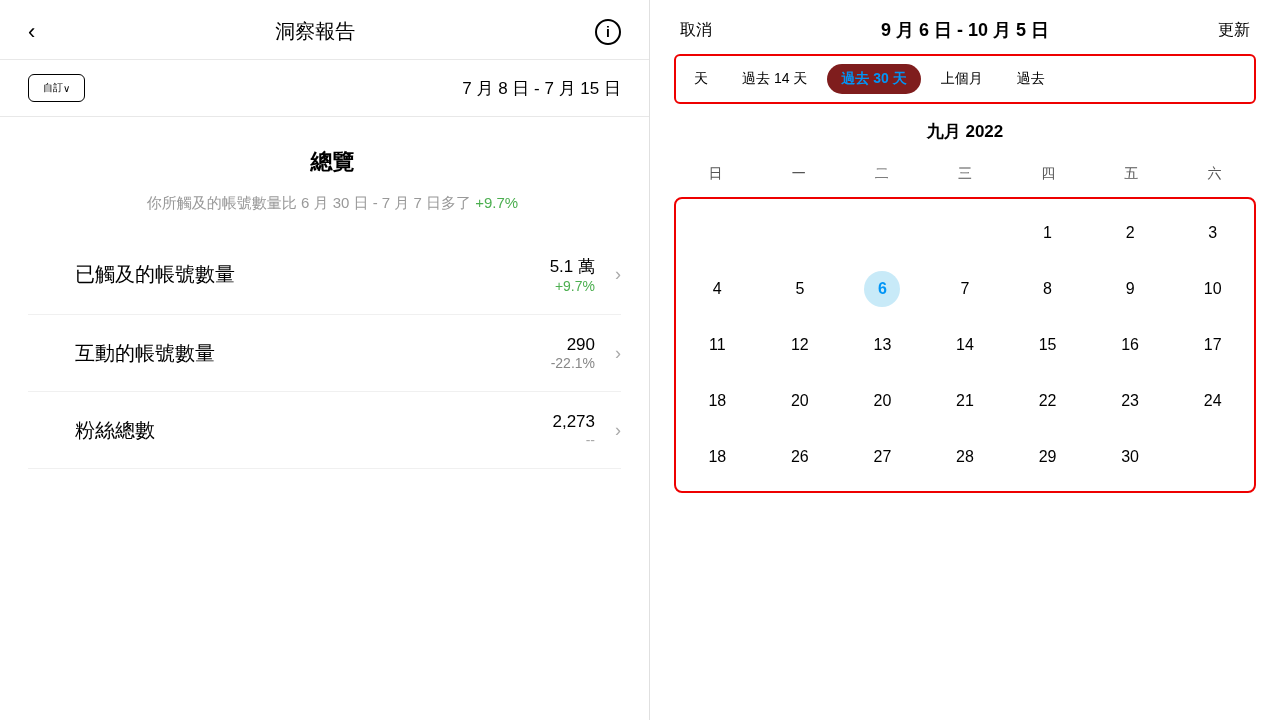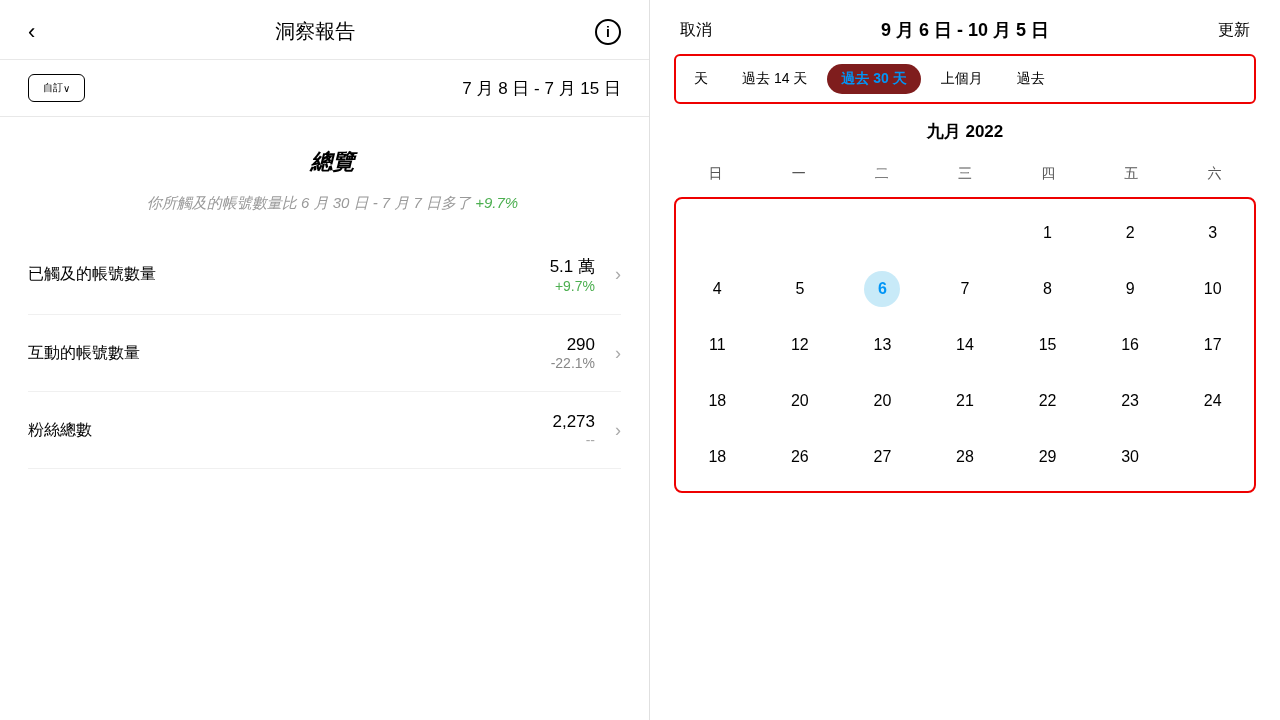--- a/index.html
+++ b/index.html
@@ -77,21 +77,20 @@
     .date-range-text {
       font-size: 17px;
       font-weight: 500;
       color: #000;
       margin-left: auto;
     }
 
     .overview-section {
       padding: 30px 28px 10px 44px;
       text-align: center;
-      font-style: italic;
     }
 
     .overview-title {
       font-size: 22px;
       font-weight: 700;
       color: #000;
       margin-bottom: 14px;
     }
 
     .overview-desc {
@@ -111,23 +110,24 @@
     .stat-item {
       display: flex;
       align-items: center;
       justify-content: space-between;
       padding: 20px 0;
       border-bottom: 1px solid #f0f0f0;
       cursor: pointer;
     }
 
     .stat-label {
-      font-size: 16px;
+      font-size: 20px;
       color: #000;
       font-weight: 400;
+      margin-left: 47px;
     }
 
     .stat-right {
       display: flex;
       align-items: center;
       gap: 20px;
     }
 
     .stat-value-group {
       text-align: right;

